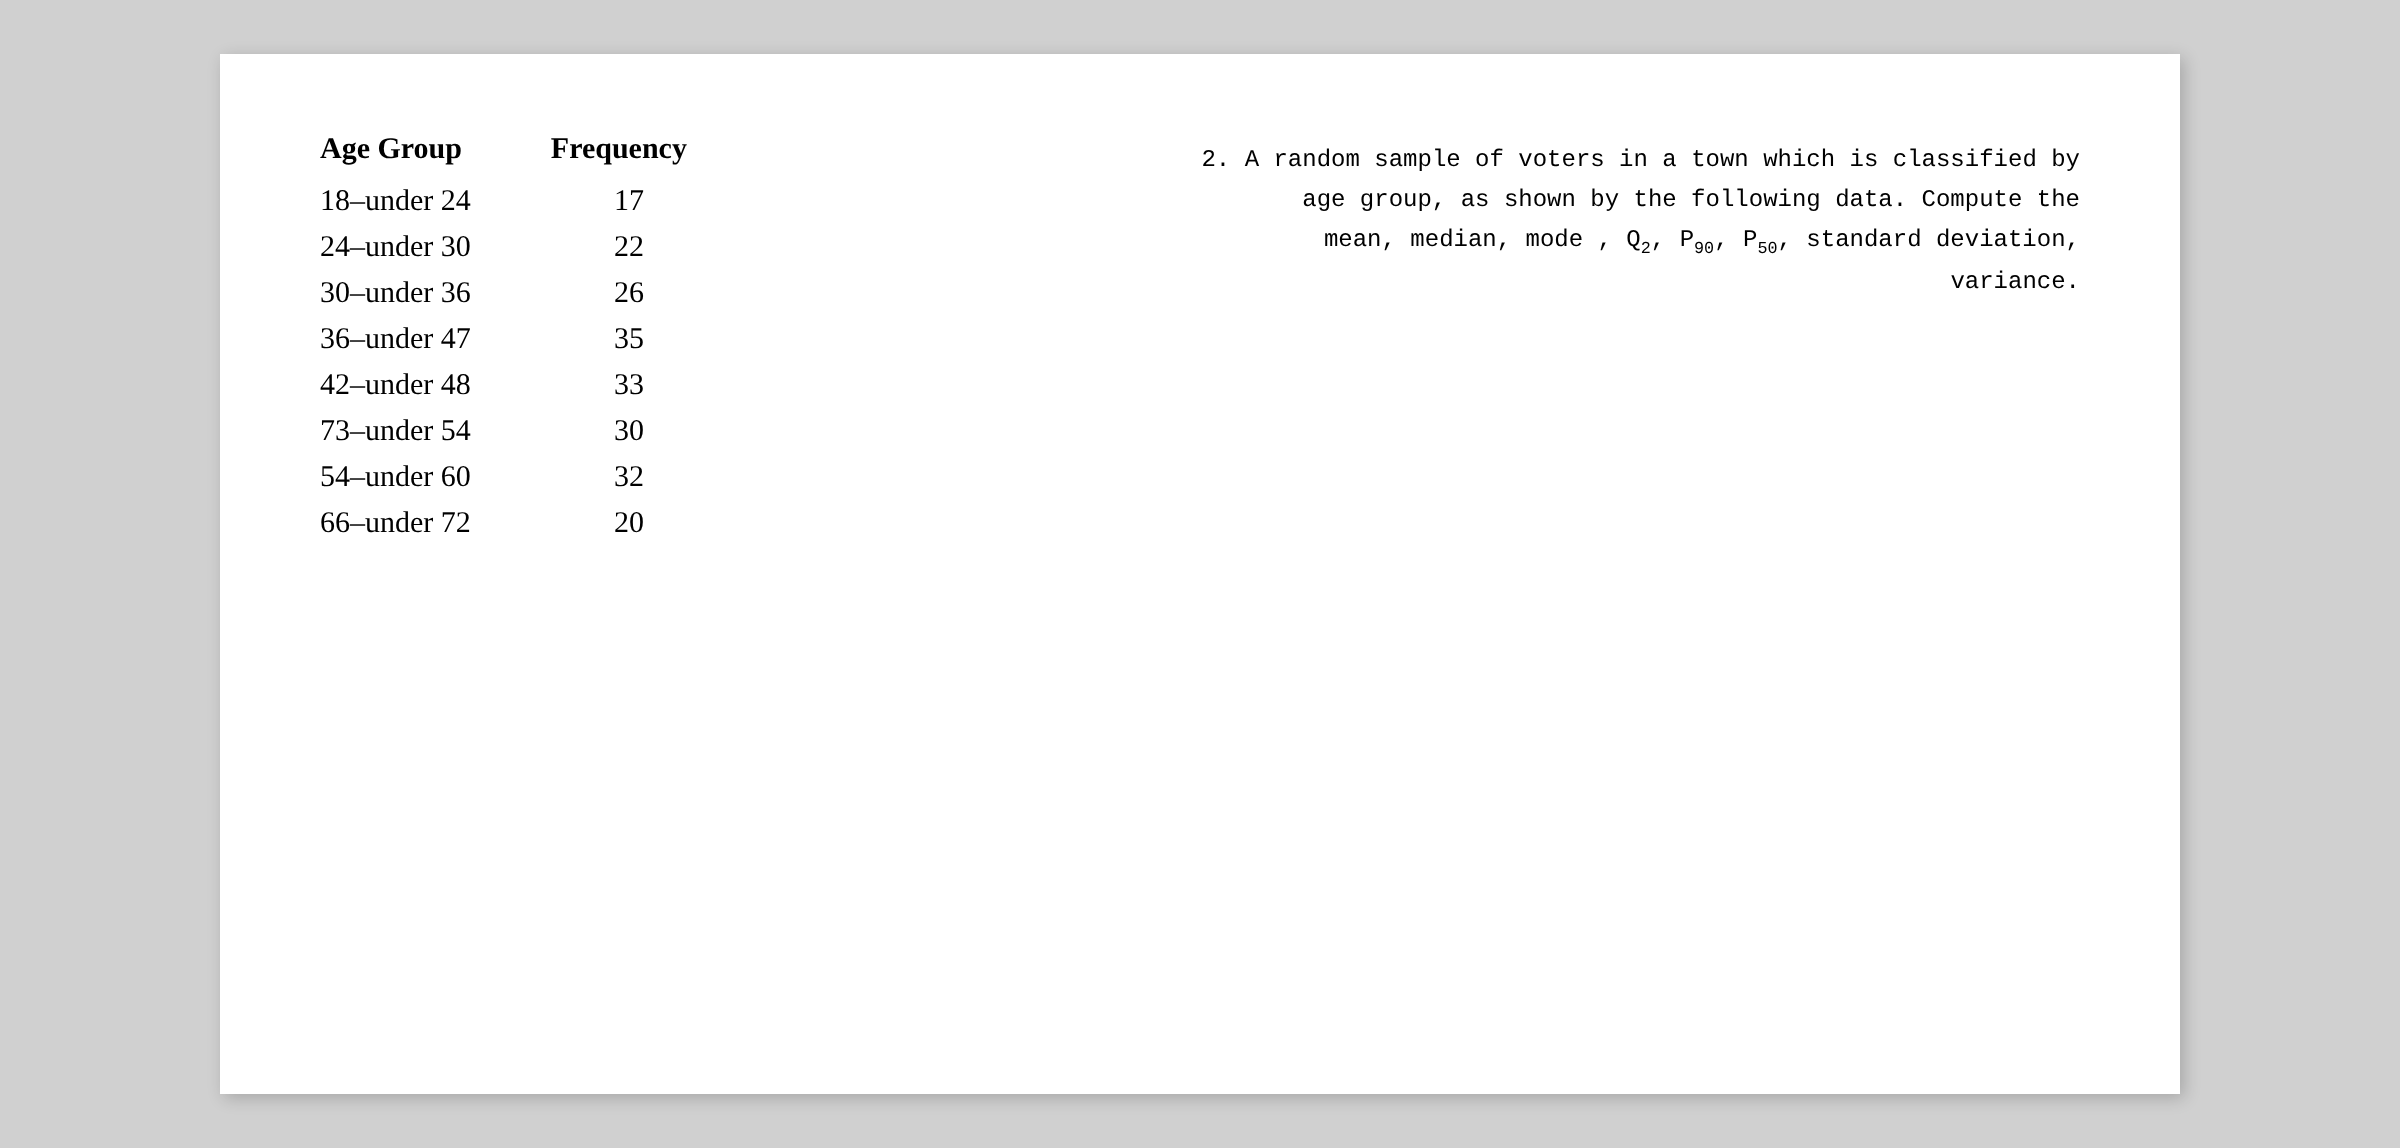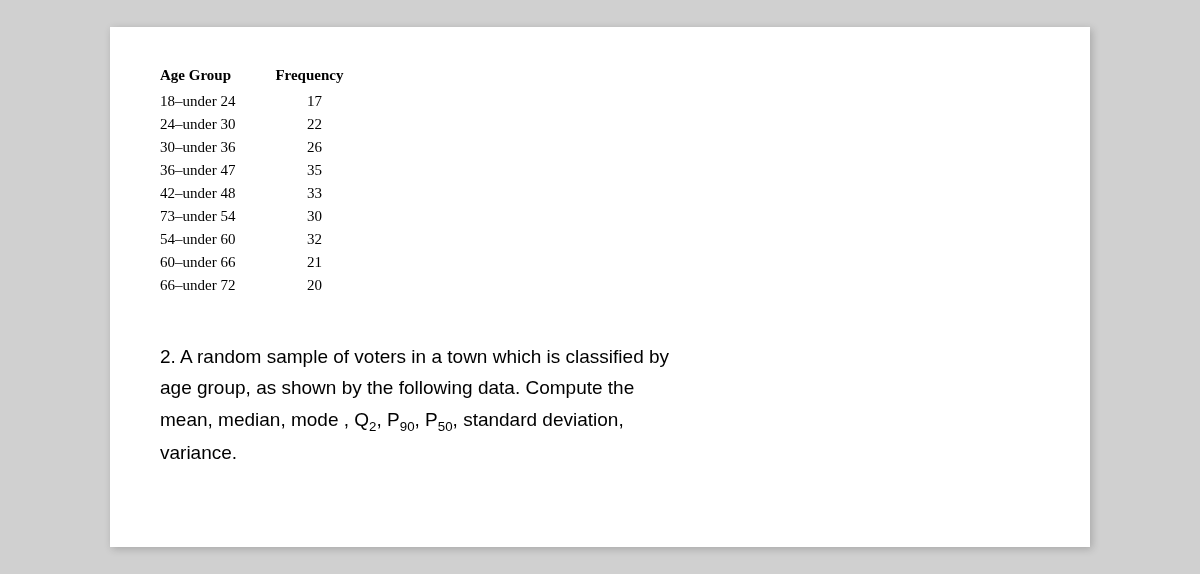--- a/index.html
+++ b/index.html
@@ -18,22 +18,21 @@
       font-family: 'Times New Roman', Times, serif;
     }
 
     .page {
       background-color: #ffffff;
       width: 980px;
       height: 520px;
       padding: 40px 50px;
       box-shadow: 2px 2px 8px rgba(0,0,0,0.2);
       display: flex;
-      flex-direction: column;
-      gap: 40px;
+      flex-direction: row;
     }
 
     .left-section {
       flex: 0 0 auto;
       min-width: 260px;
     }
 
     .table-container {
       margin-top: 0;
     }
@@ -64,23 +63,24 @@
 
     tbody tr td:last-child {
       padding-right: 0;
       text-align: center;
       padding-left: 10px;
     }
 
     .right-section {
       flex: 1;
       padding-top: 4px;
-      font-size: 19px;
+      font-size: 12px;
       line-height: 1.65;
-      font-family: Liberation Sans, sans-serif;
+      font-family: Liberation Mono, monospace;
+      text-align: right;
     }
 
     sub {
       font-size: 0.7em;
     }
   </style>
 </head>
 <body>
 
 <div class="page">
@@ -117,24 +117,20 @@
             </tr>
             <tr>
               <td>73–under 54</td>
               <td>30</td>
             </tr>
             <tr>
               <td>54–under 60</td>
               <td>32</td>
             </tr>
             <tr>
-              <td>60–under 66</td>
-              <td>21</td>
-            </tr>
-            <tr>
               <td>66–under 72</td>
               <td>20</td>
             </tr>
           </tbody>
       </table>
     </div>
   </div>
 
   <div class="right-section">
     <span>

